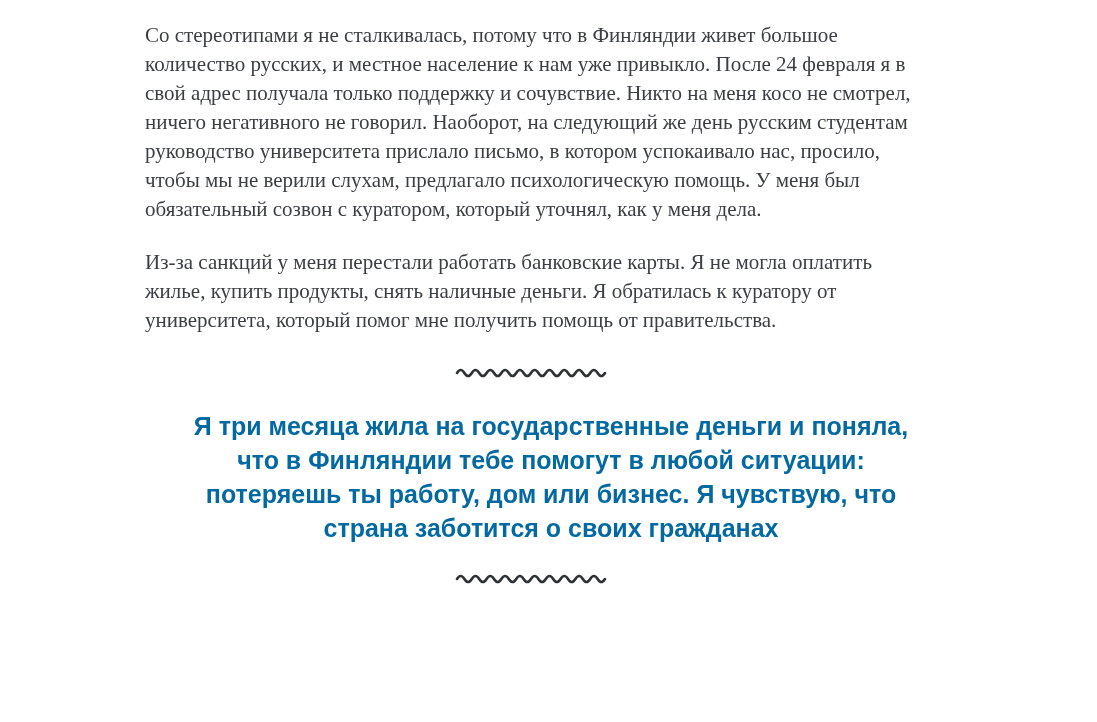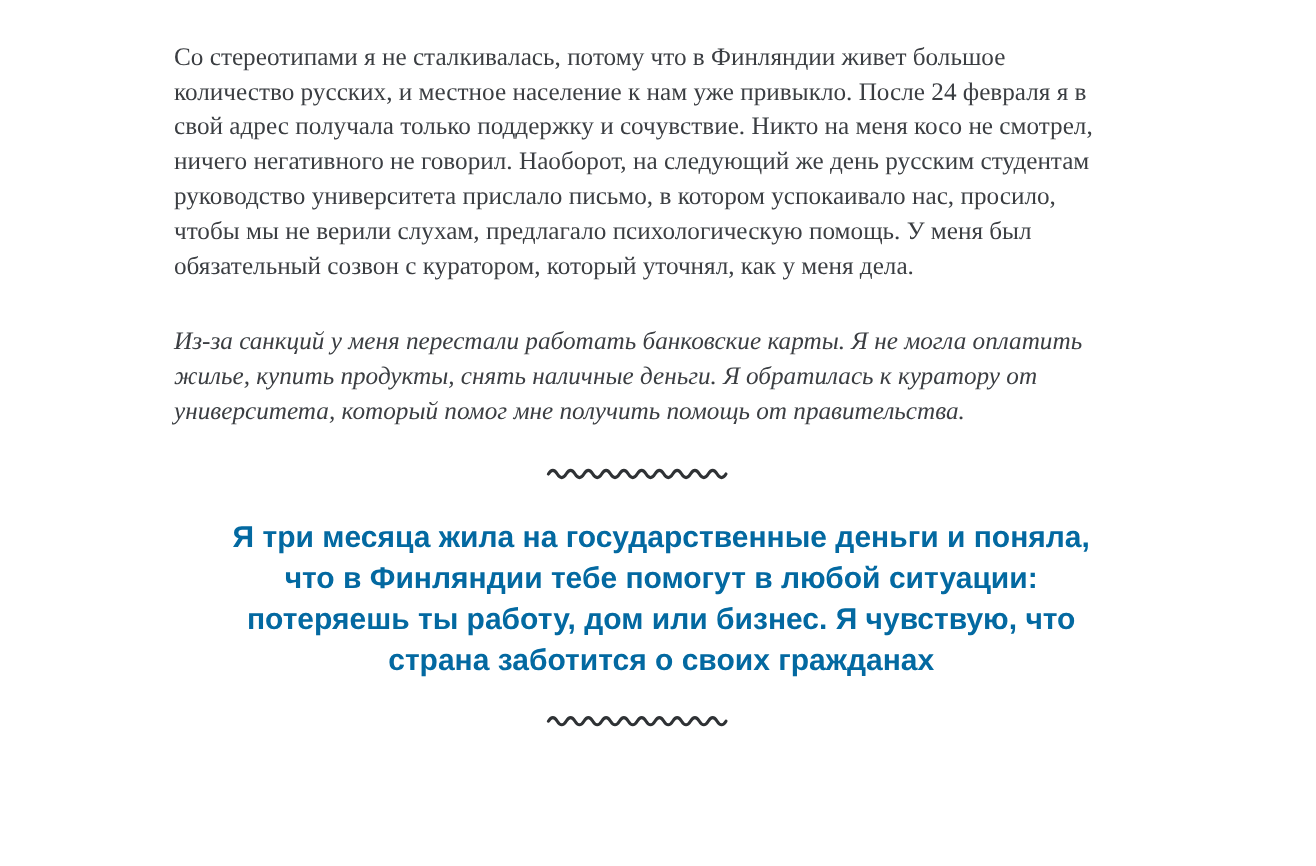--- a/index.html
+++ b/index.html
@@ -29,22 +29,22 @@
     color: #33363a;
     letter-spacing: 0.2px;
   }
   .body-paragraph {
     font-family: "Liberation Serif", "DejaVu Serif", serif;
     font-size: 21px;
     line-height: 29px;
     color: #3b3e42;
     margin: 0;
   }
-  .p1 { margin-top: 33px; }
-  .p2 { margin-top: 34px; font-style: italic; }
+  .p1 { margin-top: 21px; }
+  .p2 { margin-top: 24px; }
   .divider {
     display: flex;
     justify-content: center;
   }
   .divider-1 { margin-top: 31px; }
   .divider-2 { margin-top: 27px; }
   .wavy { display: block; }
   .pull-quote {
     margin: 29px 0 0 38px;
     width: 736px;

